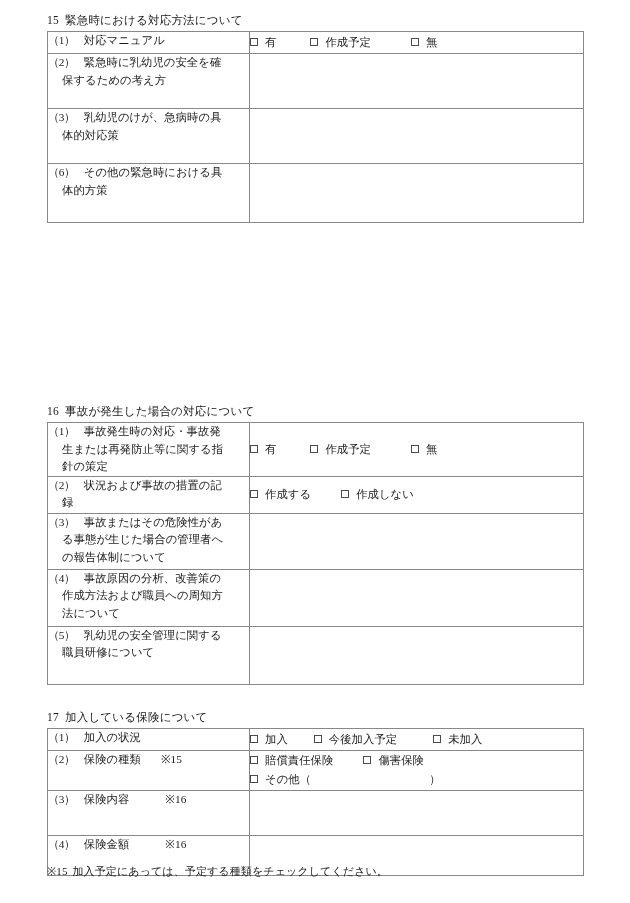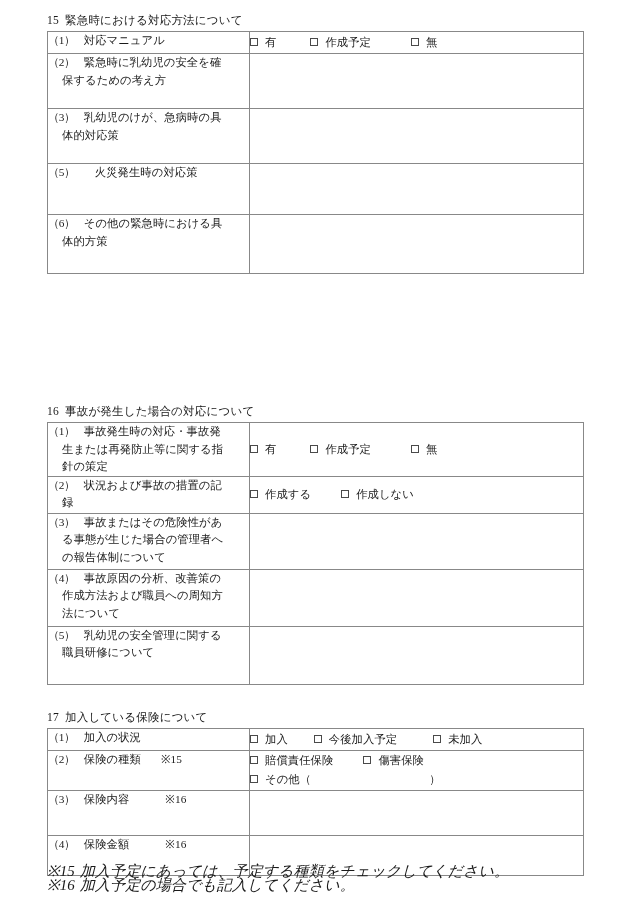--- a/index.html
+++ b/index.html
@@ -100,24 +100,23 @@
   .sp-c { display: inline-block; width: 30px; }
   .sp-d { display: inline-block; width: 26px; }
   .sp-e { display: inline-block; width: 36px; }
   .paren-fill {
     display: inline-block;
     width: 118px;
   }
   .footnotes {
     position: absolute;
     left: 47px;
-    font-size: 15px;
+    font-size: 11px;
     line-height: 14px;
     letter-spacing: 0.1px;
-    font-style: italic;
   }
   .footnotes div { white-space: nowrap; }
   .fn-mark { margin-right: 5px; }
 </style>
 </head>
 <body>
 
 <div class="page">
 
   <div class="section" style="top:12px;">
@@ -140,26 +139,20 @@
         <td class="label" style="height:54px;">
           <div class="lbl-text"><span class="pnum">（2）</span><span class="gap"></span><span>緊急時に乳幼児の安全を確</span></div>
           <div class="lbl-text"><span>保するための考え方</span></div>
         </td>
         <td class="answer"></td>
       </tr>
       <tr>
         <td class="label" style="height:54px;">
           <div class="lbl-text"><span class="pnum">（3）</span><span class="gap"></span><span>乳幼児のけが、急病時の具</span></div>
           <div class="lbl-text"><span>体的対応策</span></div>
-        </td>
-        <td class="answer"></td>
-      </tr>
-      <tr>
-        <td class="label" style="height:50px;">
-          <div class="lbl-text"><span class="pnum">（5）</span><span class="gap-wide"></span><span>火災発生時の対応策</span></div>
         </td>
         <td class="answer"></td>
       </tr>
       <tr>
         <td class="label" style="height:58px;margin-left:28px;">
           <div class="lbl-text"><span class="pnum">（6）</span><span class="gap"></span><span>その他の緊急時における具</span></div>
           <div class="lbl-text"><span>体的方策</span></div>
         </td>
         <td class="answer"></td>
       </tr>
@@ -263,16 +256,15 @@
           <div class="lbl-text"><span class="pnum">（4）</span><span class="gap"></span><span>保険金額</span><span class="sp-e"></span><span>※16</span></div>
         </td>
         <td class="answer"></td>
       </tr>
     </tbody>
       </table>
   </div>
 
   <div class="footnotes" style="top:864px;">
     <div><span class="fn-mark">※15</span><span>加入予定にあっては、予定する種類をチェックしてください。</span></div>
-    <div><span class="fn-mark">※16</span><span>加入予定の場合でも記入してください。</span></div>
   </div>
 
 </div>
 
 </body></html>

